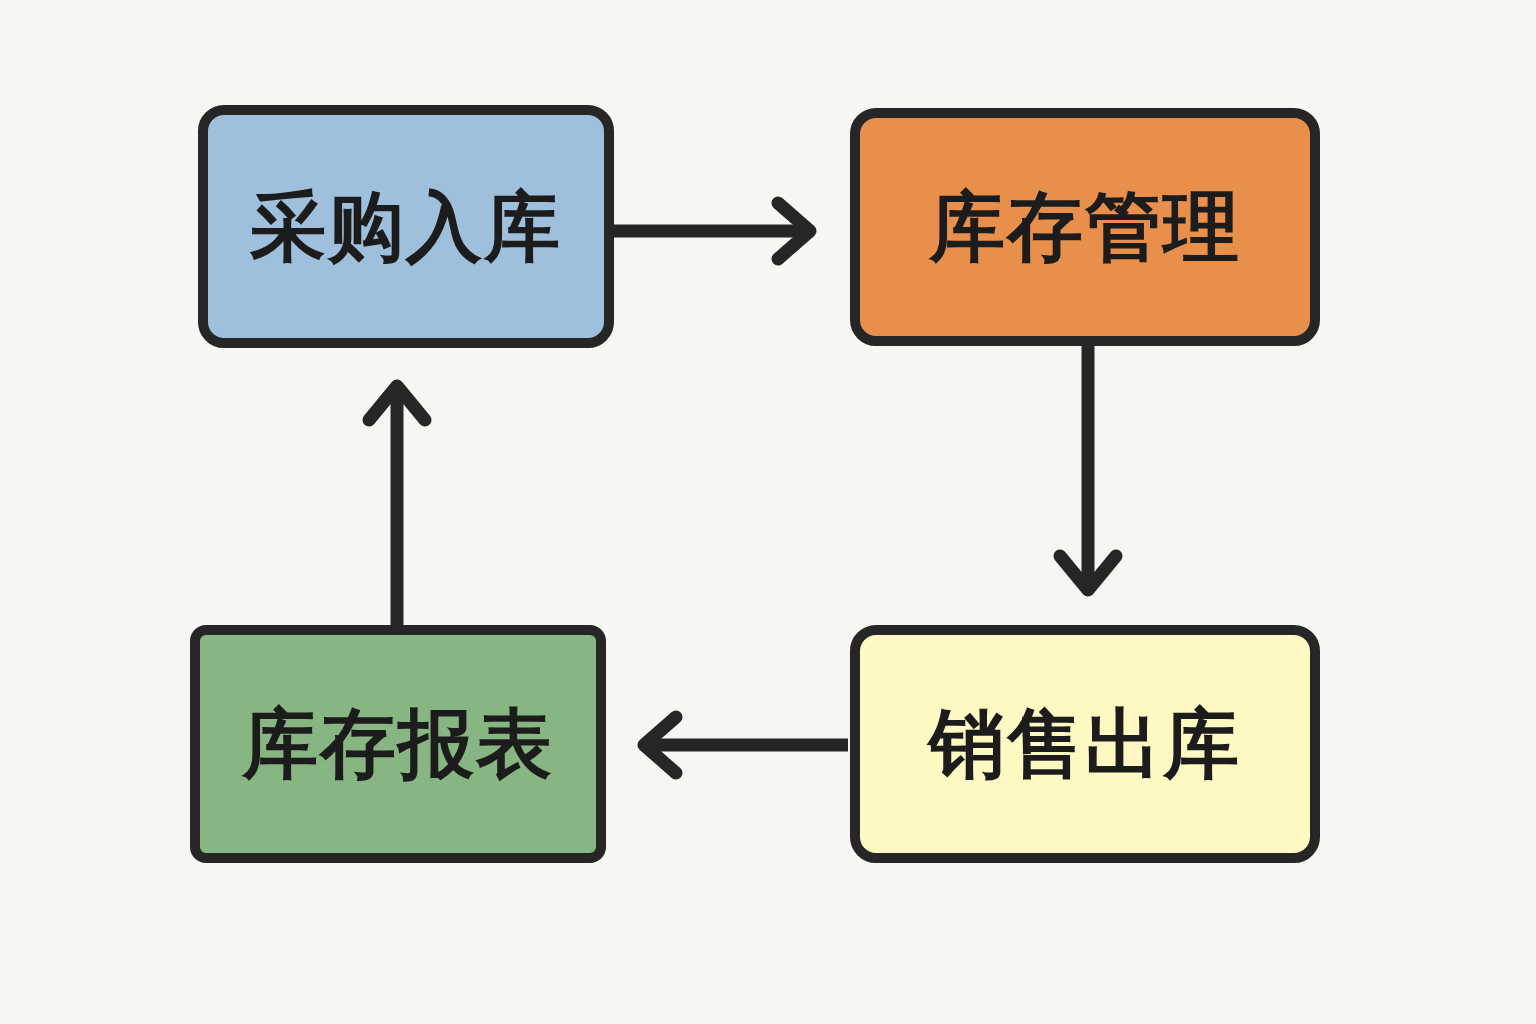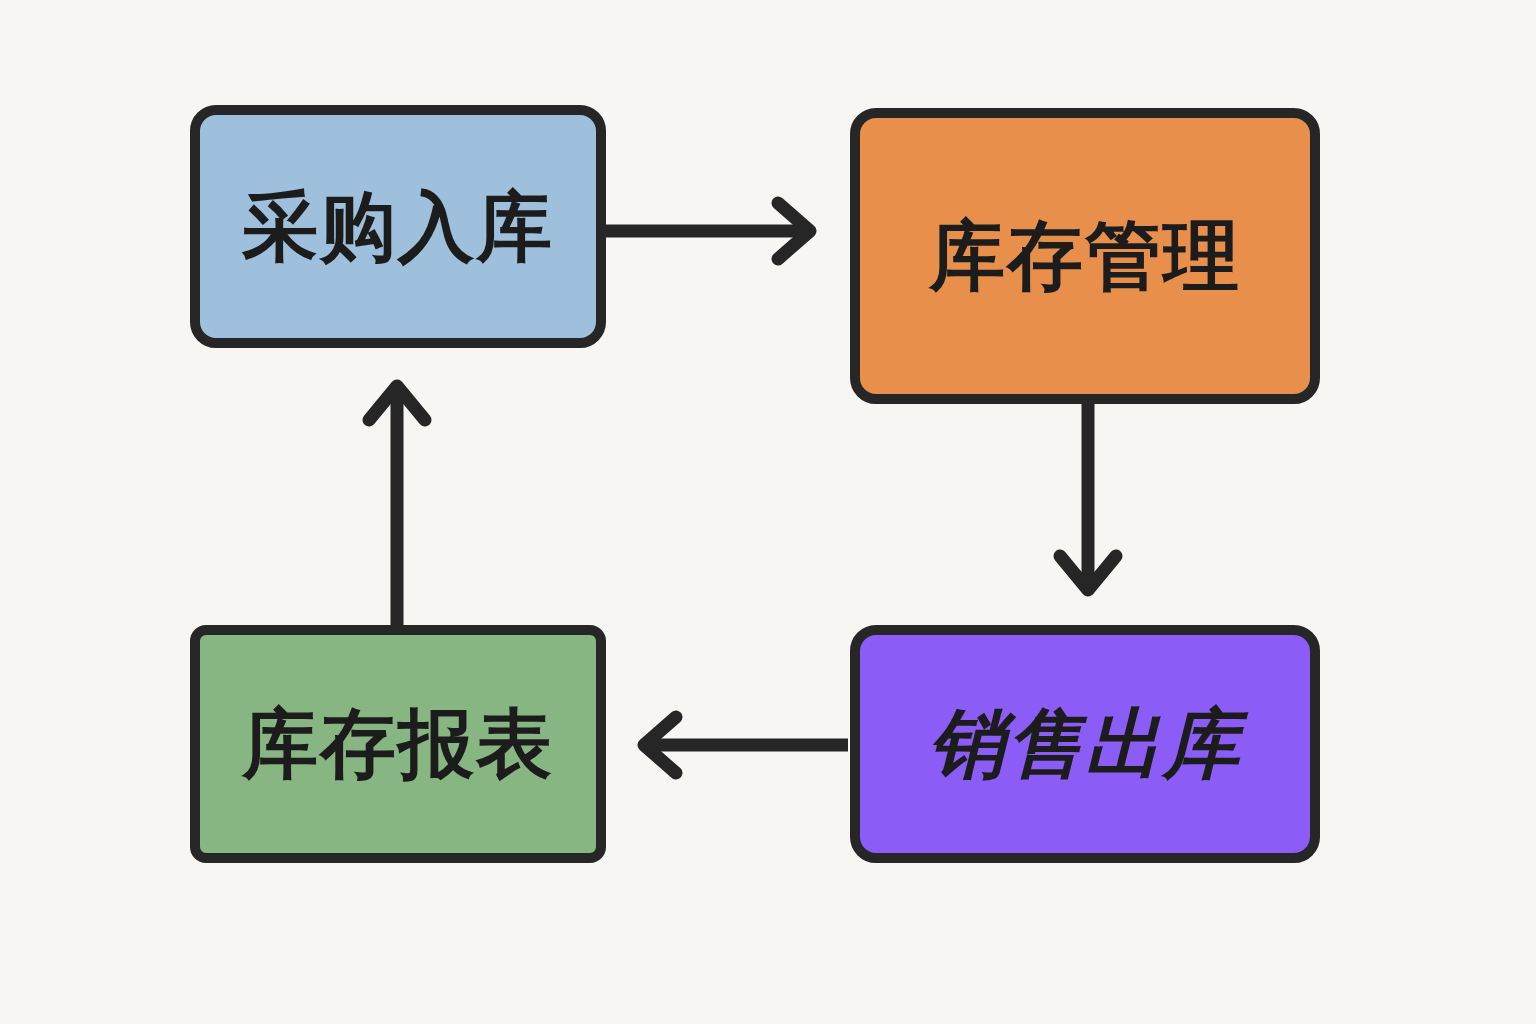--- a/index.html
+++ b/index.html
@@ -38,30 +38,30 @@
   .node-label {
     font-size: 76px;
     font-weight: bold;
     color: #1c1c1c;
     letter-spacing: 2px;
     line-height: 1;
     white-space: nowrap;
     user-select: none;
   }
   #node-purchase-inbound {
-    left: 190px;
+    left: 198px;
     top: 105px;
     width: 416px;
     height: 243px;
   }
   #node-inventory-management {
     left: 850px;
     top: 108px;
     width: 470px;
-    height: 296px;
+    height: 238px;
   }
   #node-inventory-report {
     left: 190px;
     top: 625px;
     width: 416px;
     height: 238px;
   }
   #node-sales-outbound {
     left: 850px;
     top: 625px;
@@ -105,17 +105,17 @@
   </div>
 
   <div class="node-box" id="node-inventory-management" style="background:#e8904b;">
     <span class="node-label">库存管理</span>
   </div>
 
   <div class="node-box" id="node-inventory-report" style="background:#87b683;border-radius:16px;">
     <span class="node-label">库存报表</span>
   </div>
 
-  <div class="node-box" id="node-sales-outbound" style="background:#8b5cf6;font-style:italic;">
+  <div class="node-box" id="node-sales-outbound" style="background:#fef9c3;">
     <span class="node-label">销售出库</span>
   </div>
 
 </div>
 
 </body></html>

